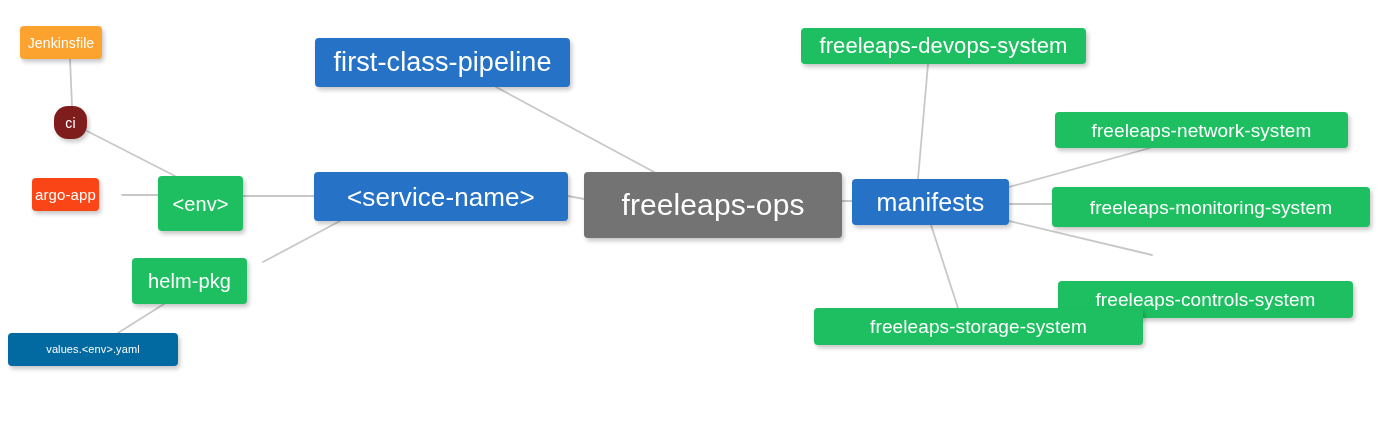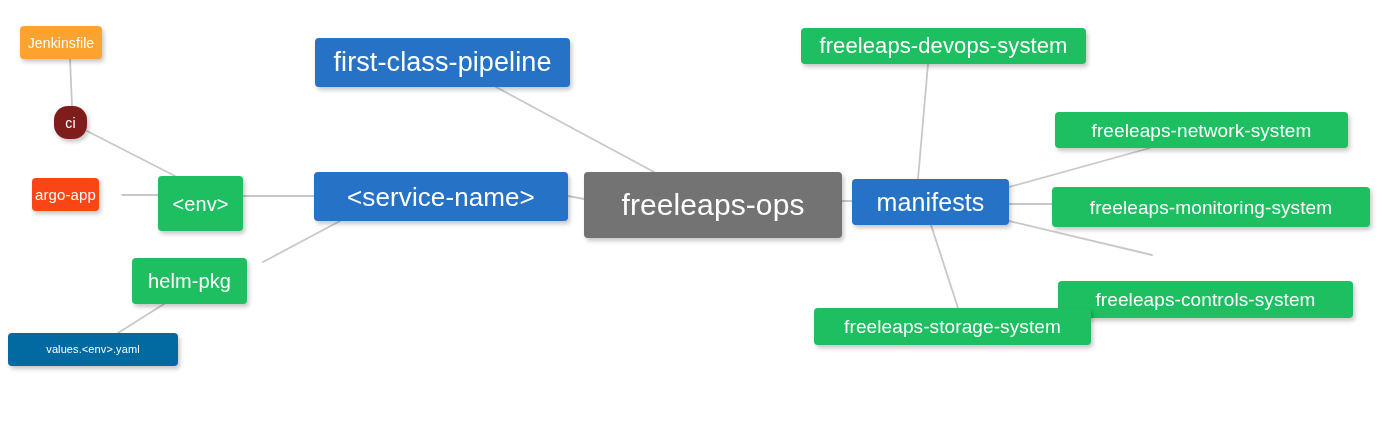--- a/index.html
+++ b/index.html
@@ -99,17 +99,17 @@
       </div>
       <div class="node" style="left: 1055px; top: 112px; width: 293px; height: 36px; background: rgb(29, 191, 96); font-size: 19px;">
         <span class="node-label">freeleaps-network-system</span>
       </div>
       <div class="node" style="left: 1052px; top: 187px; width: 318px; height: 40px; background: rgb(29, 191, 96); font-size: 19px;">
         <span class="node-label">freeleaps-monitoring-system</span>
       </div>
       <div class="node" style="left: 1058px; top: 255px; width: 295px; height: 37px; background: rgb(29, 191, 96); font-size: 19px; margin-top: 26px;">
         <span class="node-label">freeleaps-controls-system</span>
       </div>
-      <div class="node" style="left: 814px; top: 308px; width: 277px; height: 37px; background: rgb(29, 191, 96); font-size: 19px;">
+      <div class="node" style="left: 814px; top: 308px; width: 329px; height: 37px; background: rgb(29, 191, 96); font-size: 19px;">
         <span class="node-label">freeleaps-storage-system</span>
       </div>
     </div>
 </div>
 
 </body></html>

